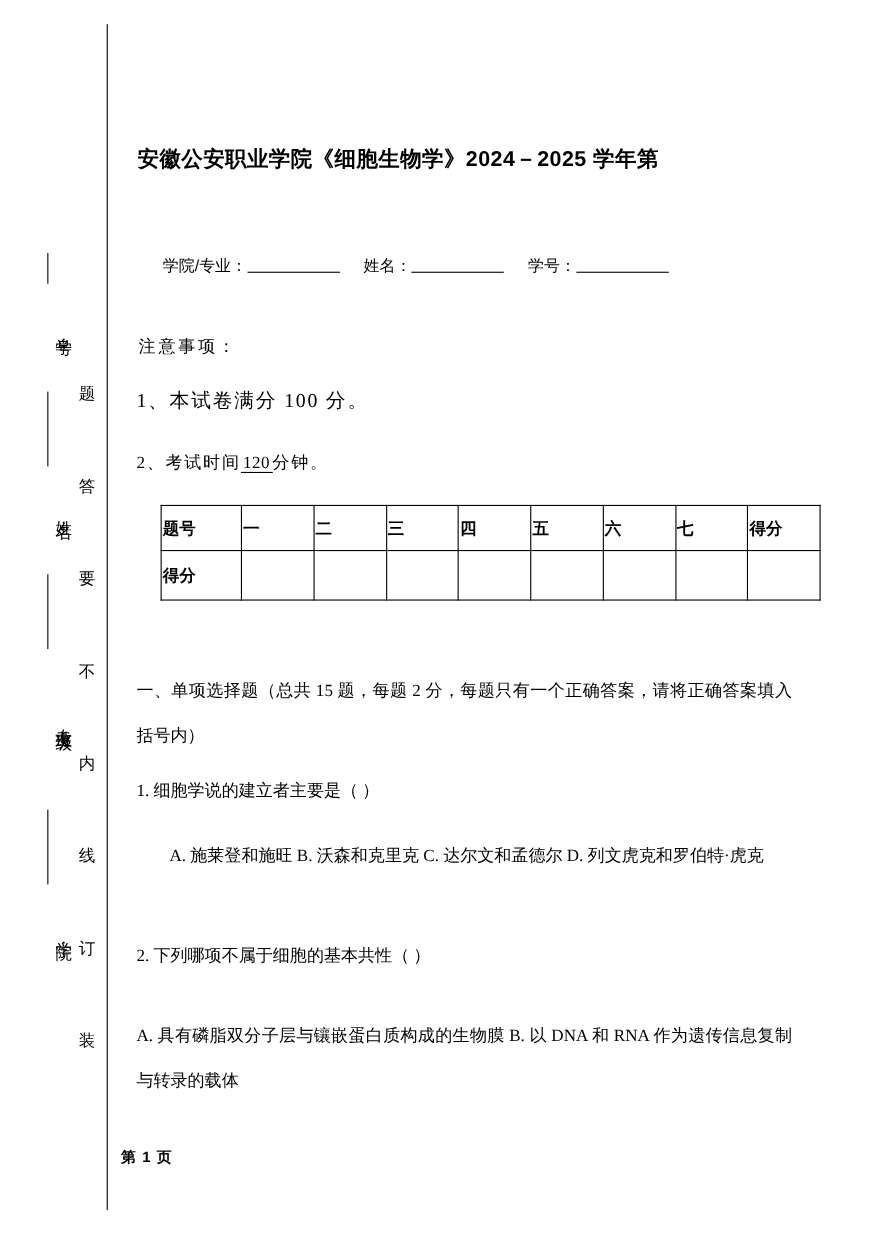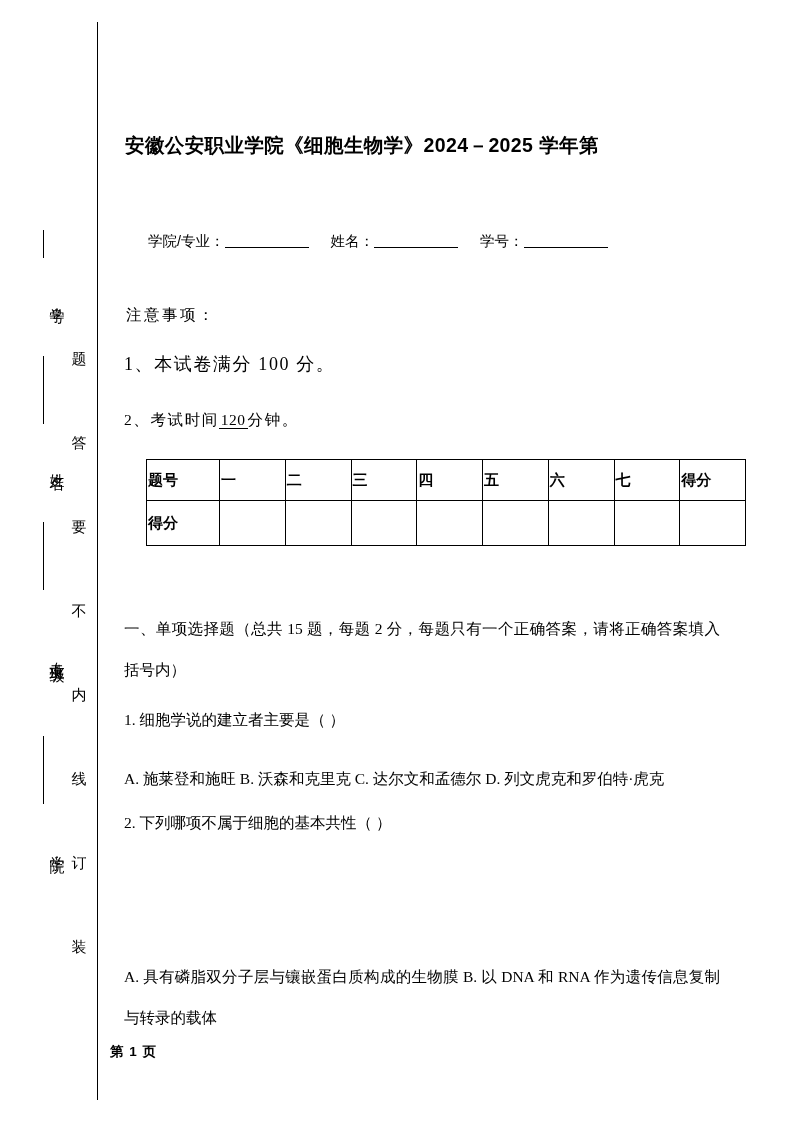--- a/index.html
+++ b/index.html
@@ -182,23 +182,23 @@
   .q {
     position: absolute;
     left: 14px;
     width: 596px;
     font-size: 15.5px;
     line-height: 41px;
     text-align: justify;
     text-justify: inter-ideograph;
   }
   .q1-stem { top: 699px; }
-  .q1-opts { top: 758px; }
-  .q2-stem { top: 802px; }
-  .q2-opts { top: 956px; }
+  .q1-opts { top: 758px; margin-left: 30px; }
+  .q2-stem { top: 849px; }
+  .q2-opts { top: 921px; }
 
   .footer {
     position: absolute;
     left: 0;
     top: 1043px;
     width: 683px;
     font-family: "Liberation Sans", "DejaVu Sans", sans-serif;
     font-weight: bold;
     font-size: 13.5px;
     letter-spacing: 1px;

